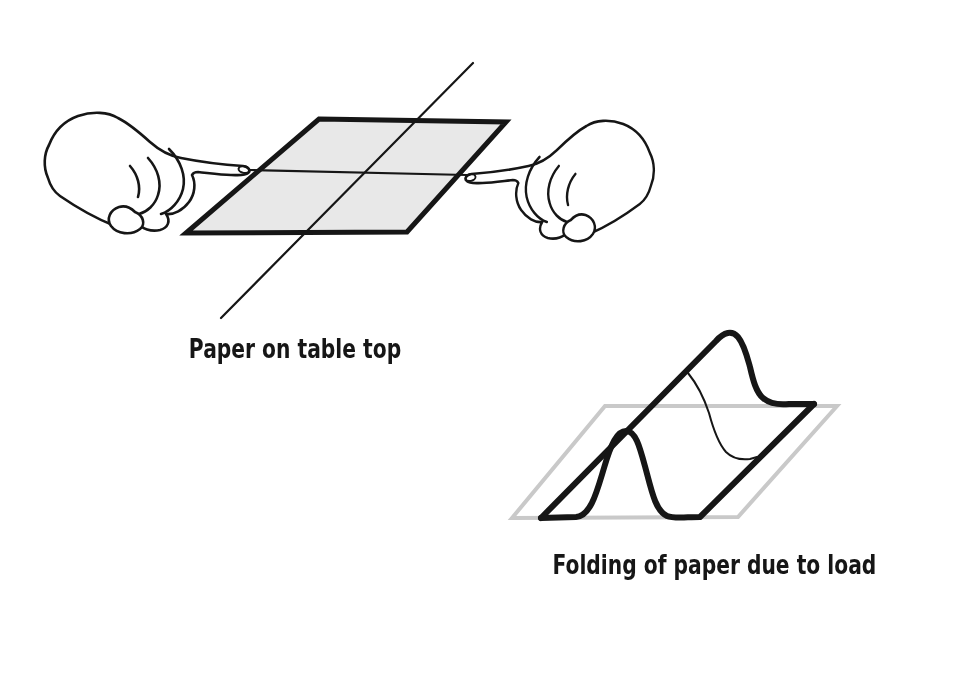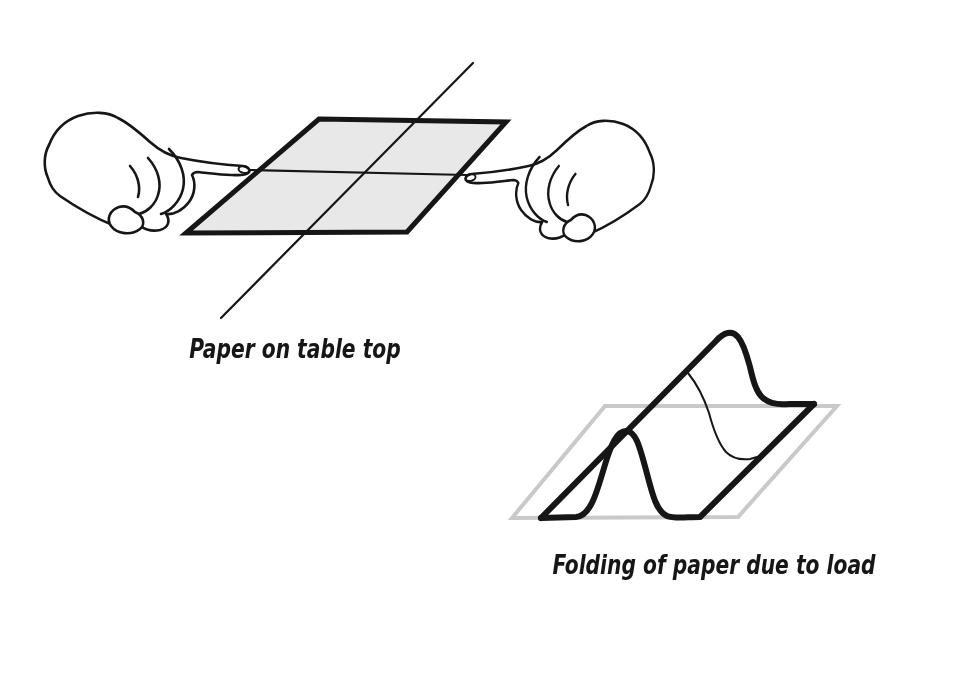--- a/index.html
+++ b/index.html
@@ -11,21 +11,20 @@
   html,body{margin:0;padding:0;}
   body{
     background:var(--page-bg);
     font-family:"DejaVu Sans","Liberation Sans",sans-serif;
   }
   .canvas{
     position:relative;
     width:960px;height:676px;
     background:var(--page-bg);
     overflow:hidden;
-    font-style:italic;
   }
   .canvas svg{position:absolute;left:0;top:0;}
 
   
   .ink{stroke:var(--ink);fill:none;}
   .w-thin{stroke-width:2.2;}
   .w-hand{stroke-width:2.6;}
   .w-border{stroke-width:5;}
   .w-fold{stroke-width:6;}
   .w-contour{stroke-width:2;}

